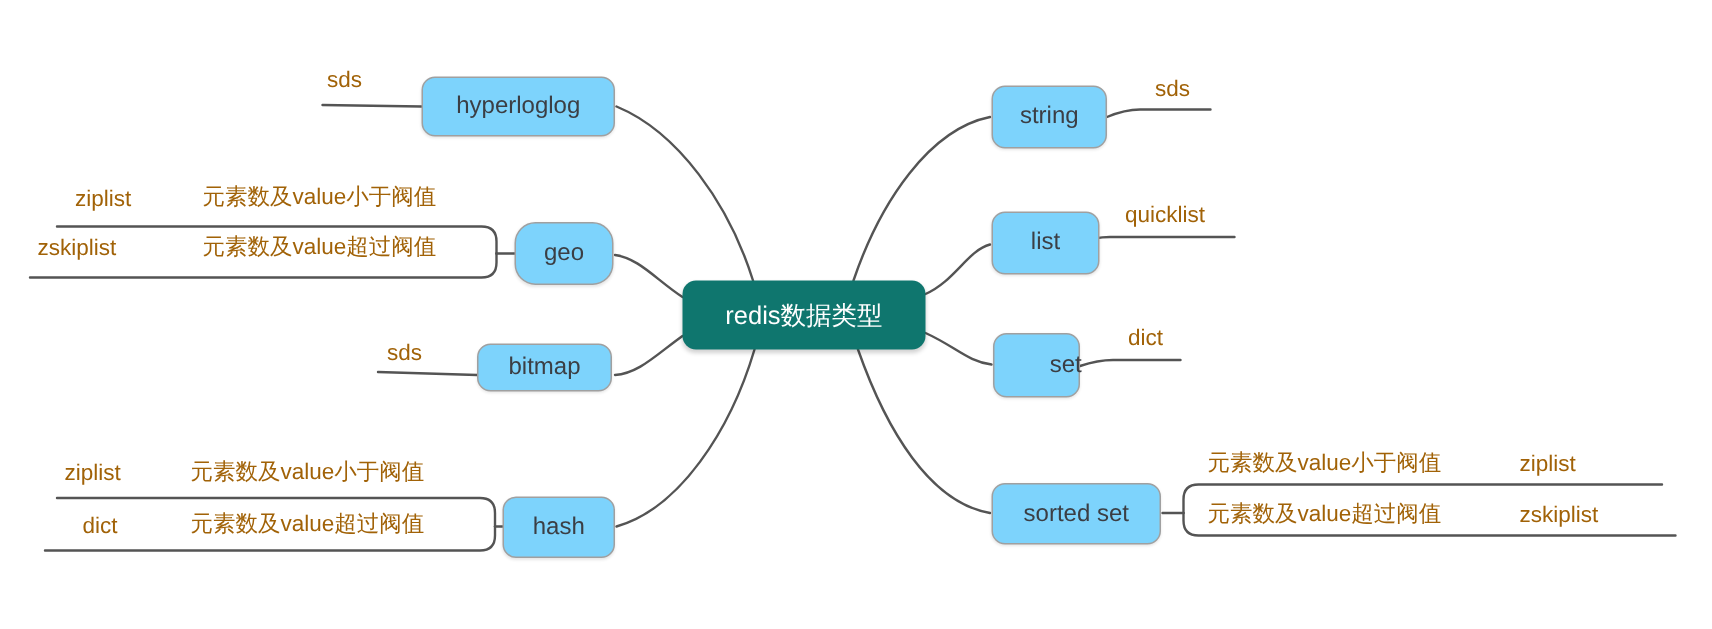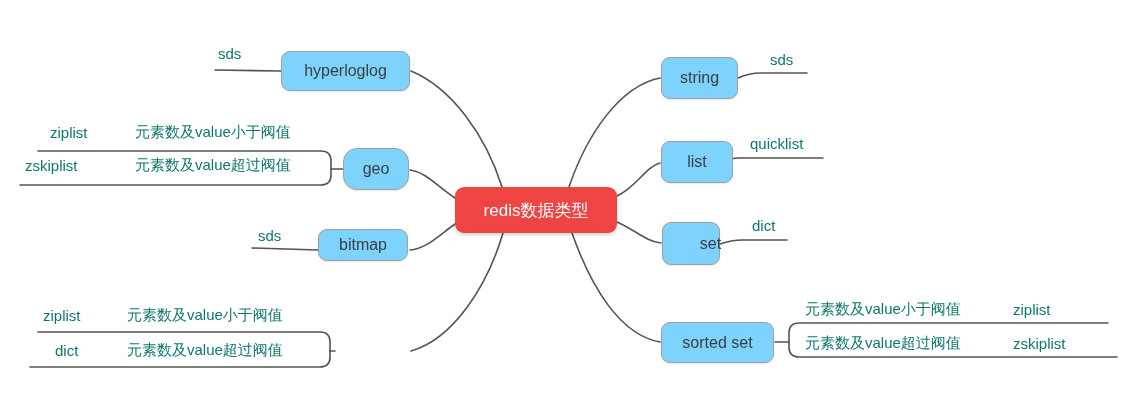--- a/index.html
+++ b/index.html
@@ -11,26 +11,26 @@
   .edges { position:absolute; left:0; top:0; width:1141px; height:419px; }
   .edges path { fill:none; stroke:#545454; stroke-width:1.6; stroke-linecap:round; }
   .node {
     position:absolute; display:flex; align-items:center; justify-content:center;
     background:#7dd3fc; border:1px solid #A0A0A0; border-radius:9px;
     font-size:16px; color:#3B3E44; white-space:nowrap;
     box-shadow:0 1px 2px rgba(0,0,0,.10);
     box-sizing:border-box;
   }
   .root {
-    background:#ef4444; border:none; color:#ffffff; font-size:17px;
+    background:#0f766e; border:none; color:#ffffff; font-size:17px;
     box-shadow:0 2px 3px rgba(0,0,0,.18);
   }
   .lbl {
     position:absolute; font-size:15px; line-height:20px;
-    color:#0f766e; white-space:nowrap;
+    color:#a16207; white-space:nowrap;
   }
 </style>
 </head>
 <body>
 
 <div class="canvas">
 
   <svg class="edges" viewBox="0 0 1141 419" xmlns="http://www.w3.org/2000/svg">
 
     <path d="M502 187 C486 136 452 88 411 71"></path>
@@ -59,20 +59,21 @@
     <path d="M1108 323 L799 323 Q789 323 789 333 L789 342"></path>
     <path d="M1117 357 L799 357 Q789 357 789 347 L789 342"></path>
     <path d="M789 342 L775 342"></path>
   </svg>
 
   <div class="node root" style="left:455px; top:187px; width:162px; height:46px;">redis数据类型</div>
 
   <div class="node" style="left:281px; top:51px;  width:129px; height:40px;">hyperloglog</div>
   <div class="node" style="left:343px; top:148px; width:66px;  height:42px;border-radius:14px;">geo</div>
   <div class="node" style="left:318px; top:229px; width:90px;  height:32px;">bitmap</div>
+  <div class="node" style="left:335px; top:331px; width:75px;  height:41px;">hash</div>
 
   <div class="node" style="left:661px; top:57px;  width:77px;  height:42px;">string</div>
   <div class="node" style="left:661px; top:141px; width:72px;  height:42px;">list</div>
   <div class="node" style="left:662px; top:222px; width:58px;  height:43px;padding-left:39px;">set</div>
   <div class="node" style="left:661px; top:322px; width:113px; height:41px;">sorted set</div>
 
   <div class="lbl" style="left:218px; top:44px;">sds</div>
 
   <div class="lbl" style="left:50px;  top:123px;">ziplist</div>
   <div class="lbl" style="left:135px; top:122px;">元素数及value小于阀值</div>

